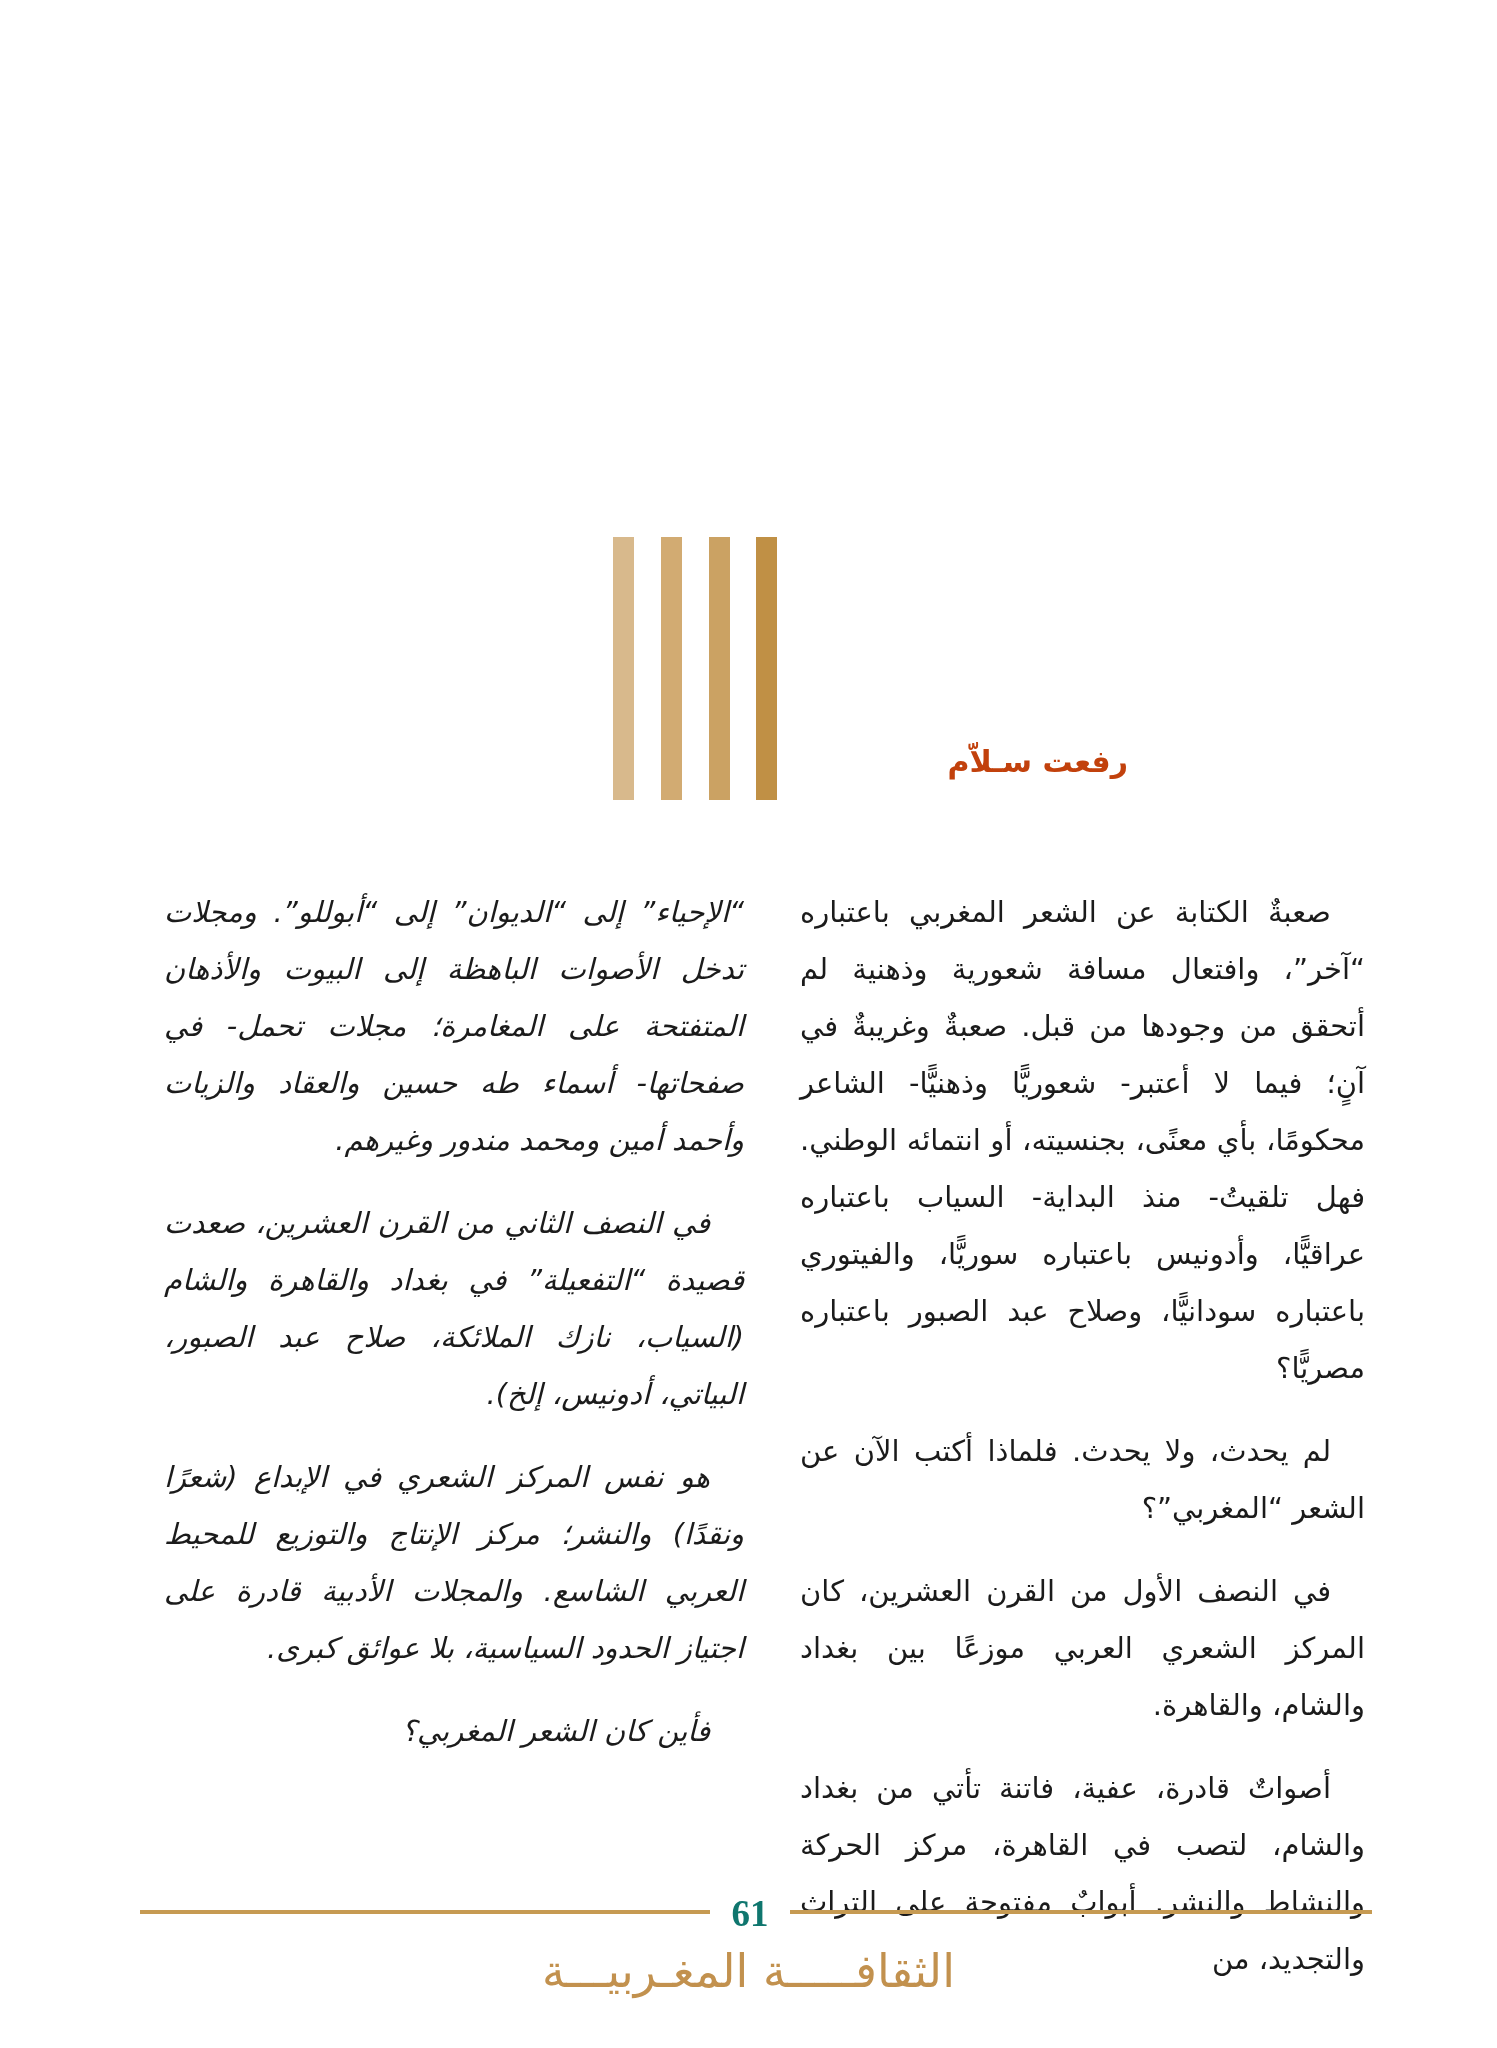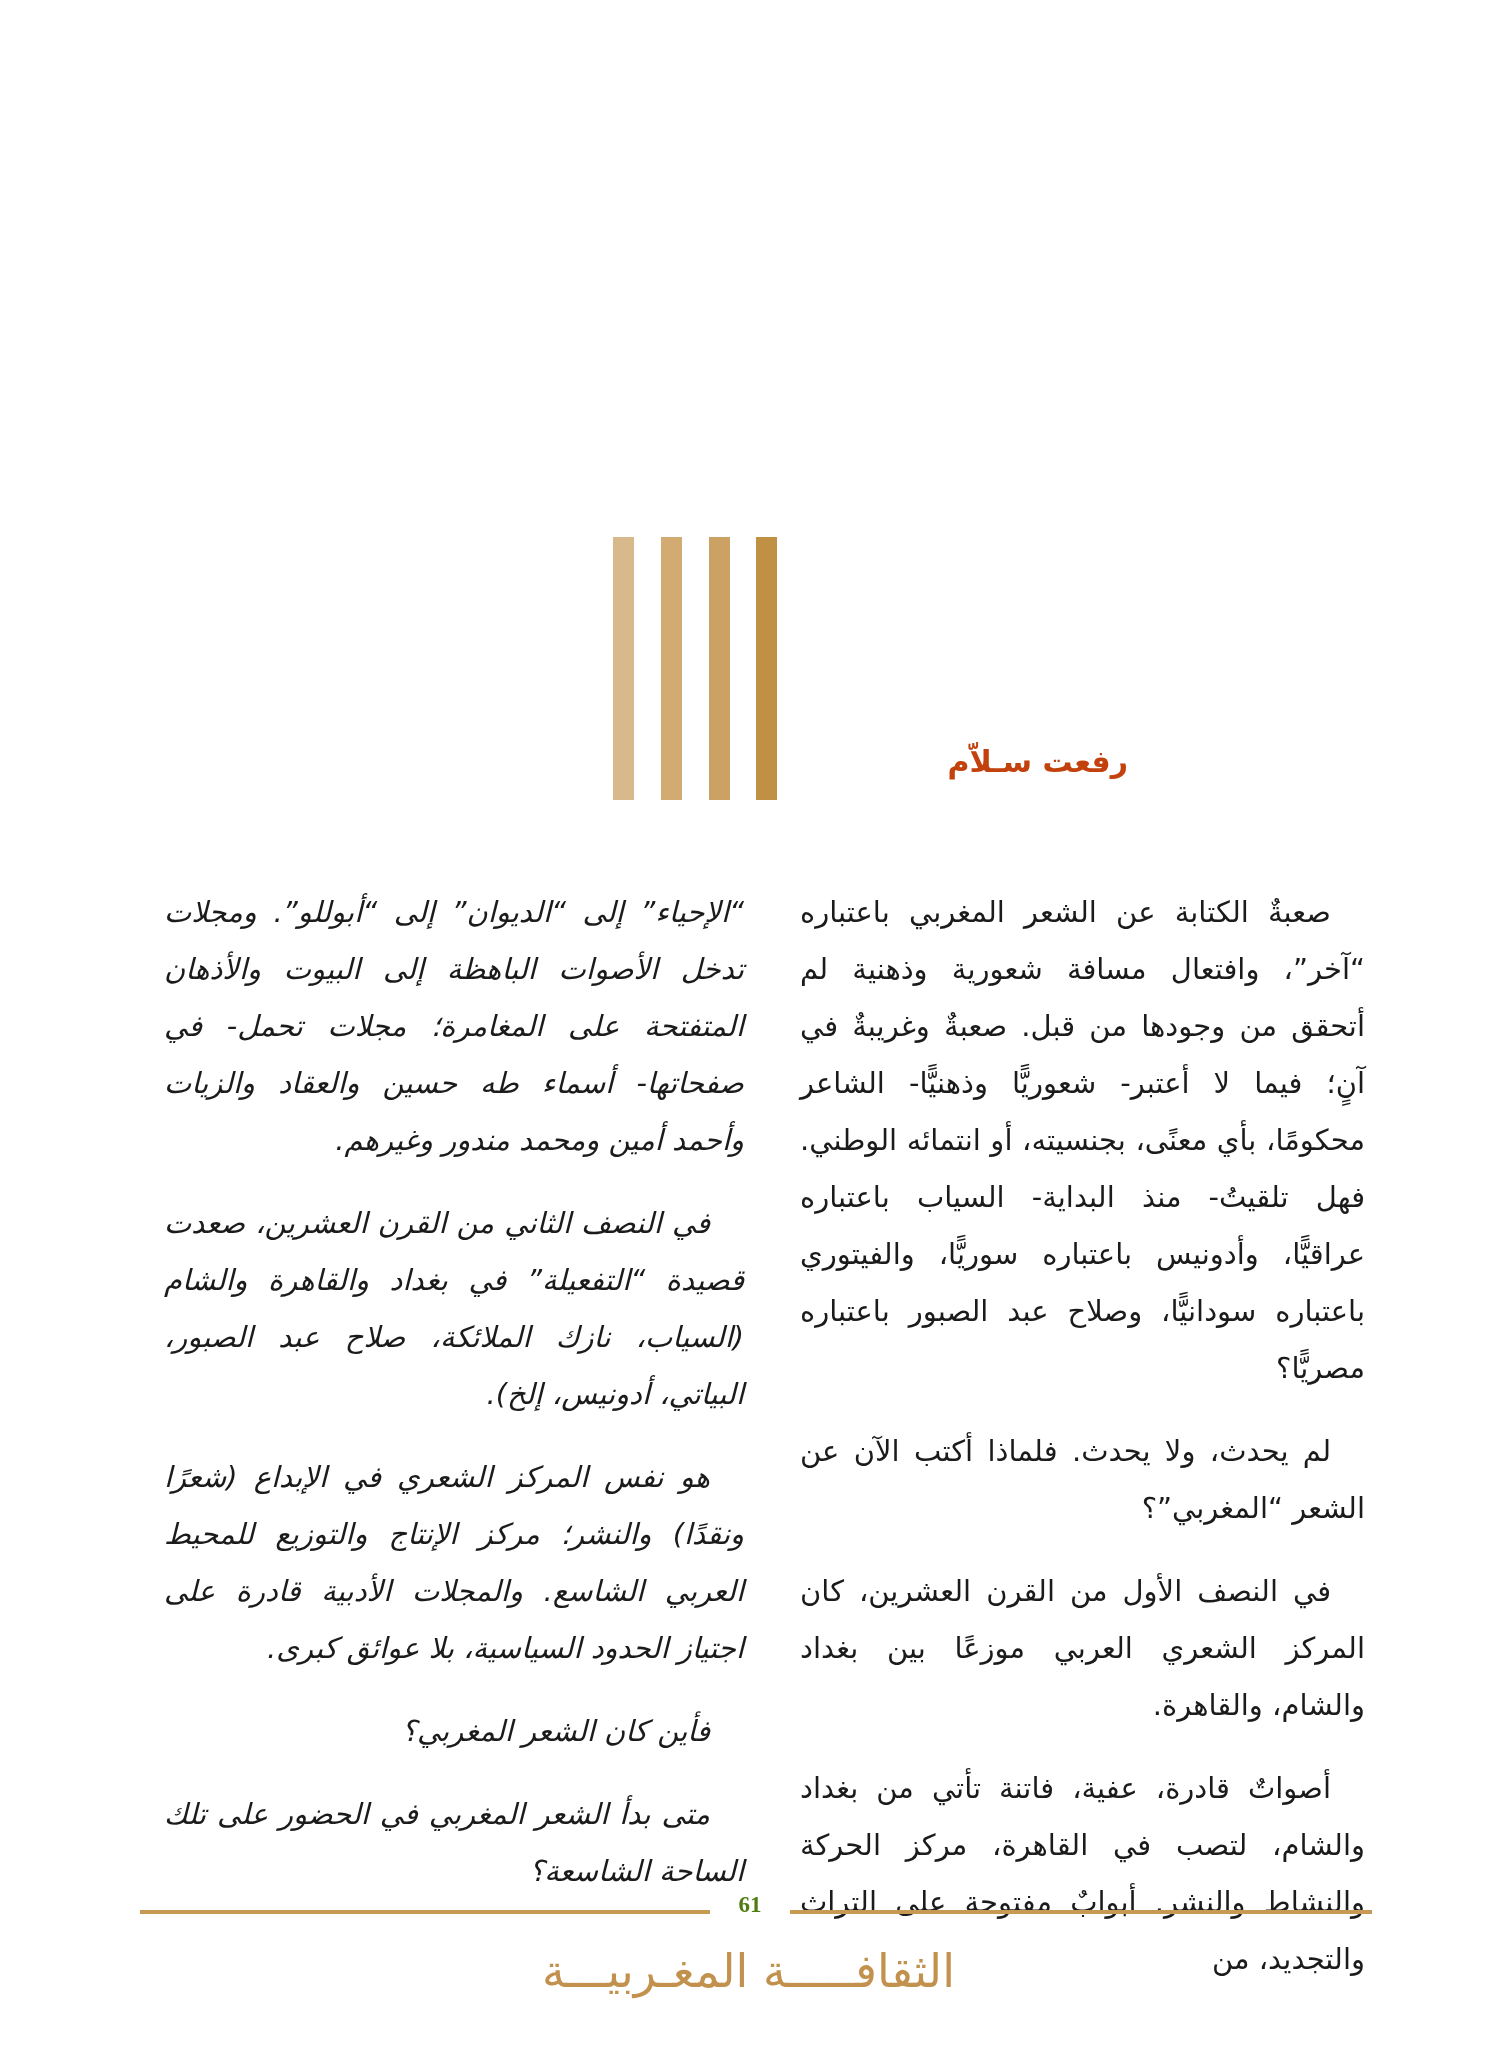--- a/index.html
+++ b/index.html
@@ -42,21 +42,21 @@
   .col p{margin:0 0 26px 0;text-indent:34px;}
   .col p.no-indent{text-indent:0;}
   
   .footer-rule{position:absolute;top:1910px;height:4px;}
   .footer-rule.left{left:140px;width:570px;}
   .footer-rule.right{left:790px;width:582px;}
   .page-number{
     position:absolute;top:1892px;left:718px;width:64px;
     text-align:center;
     font-family:"Liberation Serif",serif;
-    font-size:23px;font-weight:bold;color:#4d7c0f;
+    font-size:37px;font-weight:bold;color:#0f766e;
   }
   .magazine-logo{
     position:absolute;top:1944px;left:0;width:1497px;
     direction:rtl;text-align:center;
     font-size:46px;font-weight:normal;
   }
 </style>
 </head>
 <body>
 
@@ -77,21 +77,20 @@
     <p>لم يحدث، ولا يحدث. فلماذا أكتب الآن عن الشعر “المغربي”؟</p>
     <p>في النصف الأول من القرن العشرين، كان المركز الشعري العربي موزعًا بين بغداد والشام، والقاهرة.</p>
     <p>أصواتٌ قادرة، عفية، فاتنة تأتي من بغداد والشام، لتصب في القاهرة، مركز الحركة والنشاط والنشر. أبوابٌ مفتوحة على التراث والتجديد، من</p>
   </div>
 
   <div class="col col-left">
     <p class="no-indent">“الإحياء” إلى “الديوان” إلى “أبوللو”. ومجلات تدخل الأصوات الباهظة إلى البيوت والأذهان المتفتحة على المغامرة؛ مجلات تحمل- في صفحاتها- أسماء طه حسين والعقاد والزيات وأحمد أمين ومحمد مندور وغيرهم.</p>
     <p>في النصف الثاني من القرن العشرين، صعدت قصيدة “التفعيلة” في بغداد والقاهرة والشام (السياب، نازك الملائكة، صلاح عبد الصبور، البياتي، أدونيس، إلخ).</p>
     <p>هو نفس المركز الشعري في الإبداع (شعرًا ونقدًا) والنشر؛ مركز الإنتاج والتوزيع للمحيط العربي الشاسع. والمجلات الأدبية قادرة على اجتياز الحدود السياسية، بلا عوائق كبرى.</p>
     <p>فأين كان الشعر المغربي؟</p>
-    <p>متى بدأ الشعر المغربي في الحضور على تلك الساحة الشاسعة؟</p>
   </div>
 
   <div class="footer-rule left" style="background: rgb(198, 154, 82);"></div>
   <div class="footer-rule right" style="background: rgb(198, 154, 82);"></div>
   <div class="page-number">61</div>
   <div class="magazine-logo" style="color: rgb(194, 145, 78);">الثقافـــــة المغـربيـــة</div>
 
 </div>
 
 </body></html>

